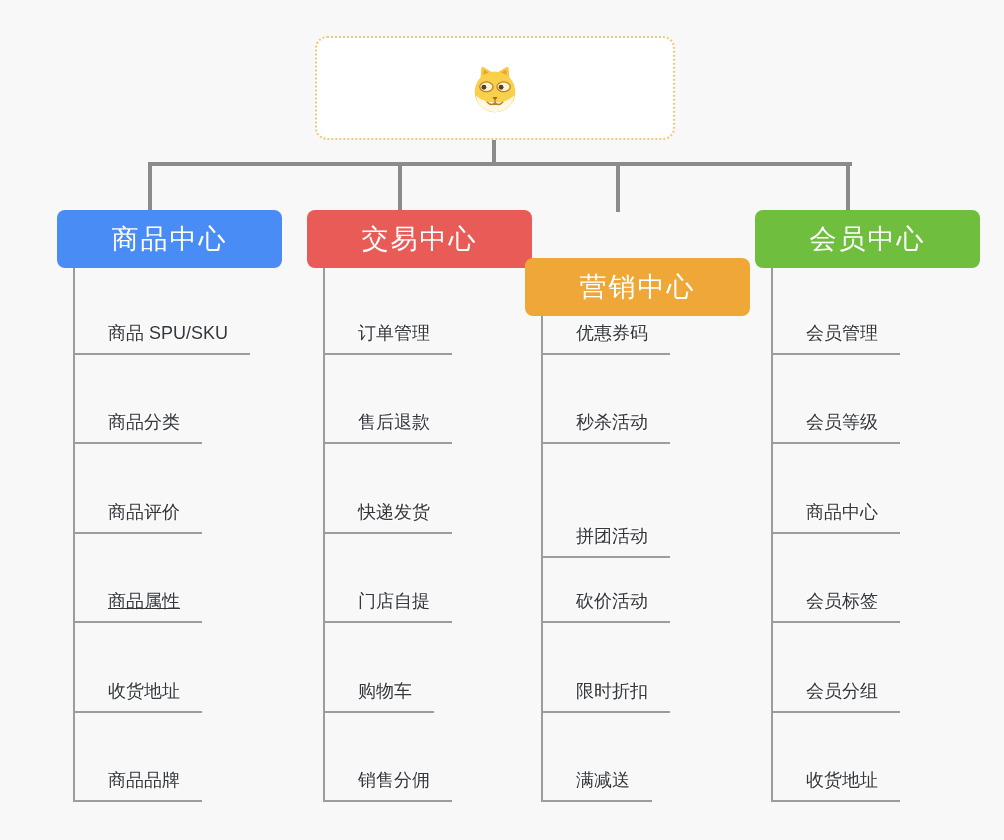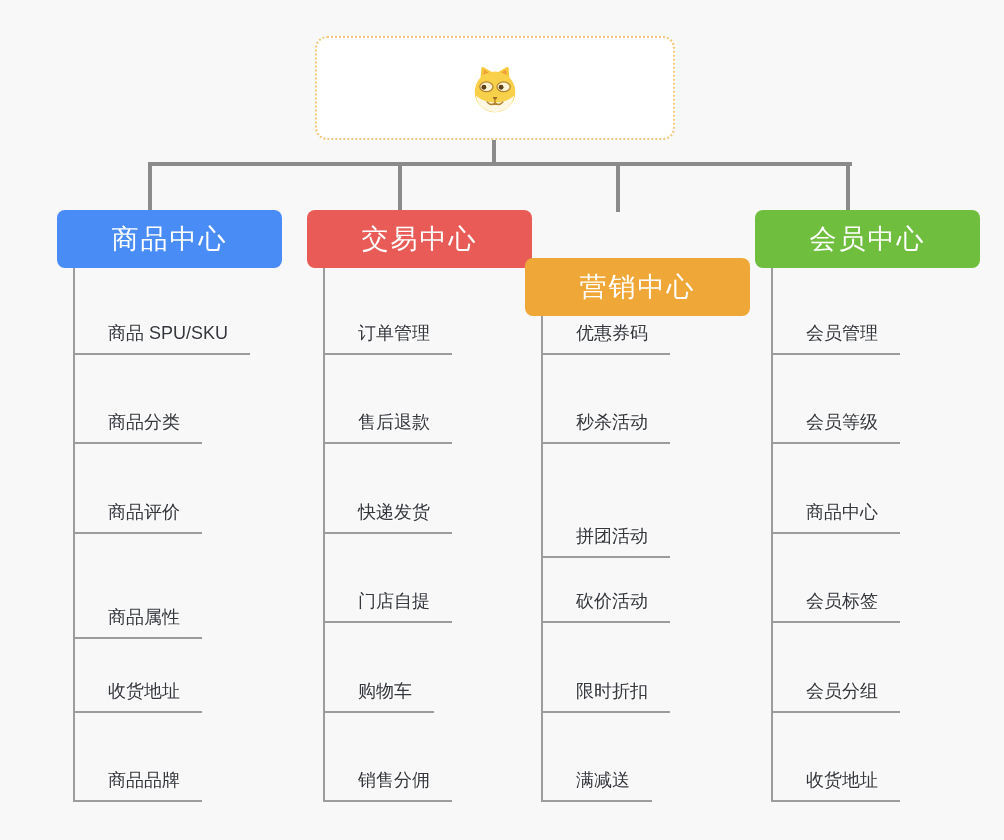--- a/index.html
+++ b/index.html
@@ -75,21 +75,21 @@
       <div class="cline" style="left: 492px; top: 140px; width: 4px; height: 26px;"></div>
       <div class="cline" style="left: 148px; top: 162px; width: 704px; height: 4px;"></div>
       <div class="cline" style="left: 148px; top: 162px; width: 4px; height: 50px;"></div>
       <div class="branch-node" style="left: 57px; top: 210px; background: rgb(74, 140, 245);">
         <span class="branch-label">商品中心</span>
       </div>
       <div class="trunk" style="left: 73px; top: 268px; height: 534px;"></div>
       <div class="leaf-node" style="left: 73px; top: 318px;">商品 SPU/SKU</div>
       <div class="leaf-node" style="left: 73px; top: 407px;">商品分类</div>
       <div class="leaf-node" style="left: 73px; top: 497px;">商品评价</div>
-      <div class="leaf-node" style="left: 73px; top: 602px;">商品属性</div>
+      <div class="leaf-node" style="left: 73px; top: 586px; text-decoration: underline;">商品属性</div>
       <div class="leaf-node" style="left: 73px; top: 676px;">收货地址</div>
       <div class="leaf-node" style="left: 73px; top: 765px;">商品品牌</div>
       <div class="cline" style="left: 398px; top: 162px; width: 4px; height: 50px;"></div>
       <div class="branch-node" style="left: 307px; top: 210px; background: rgb(232, 91, 87);">
         <span class="branch-label">交易中心</span>
       </div>
       <div class="trunk" style="left: 323px; top: 268px; height: 534px;"></div>
       <div class="leaf-node" style="left: 323px; top: 318px;">订单管理</div>
       <div class="leaf-node" style="left: 323px; top: 407px;">售后退款</div>
       <div class="leaf-node" style="left: 323px; top: 497px;">快递发货</div>

